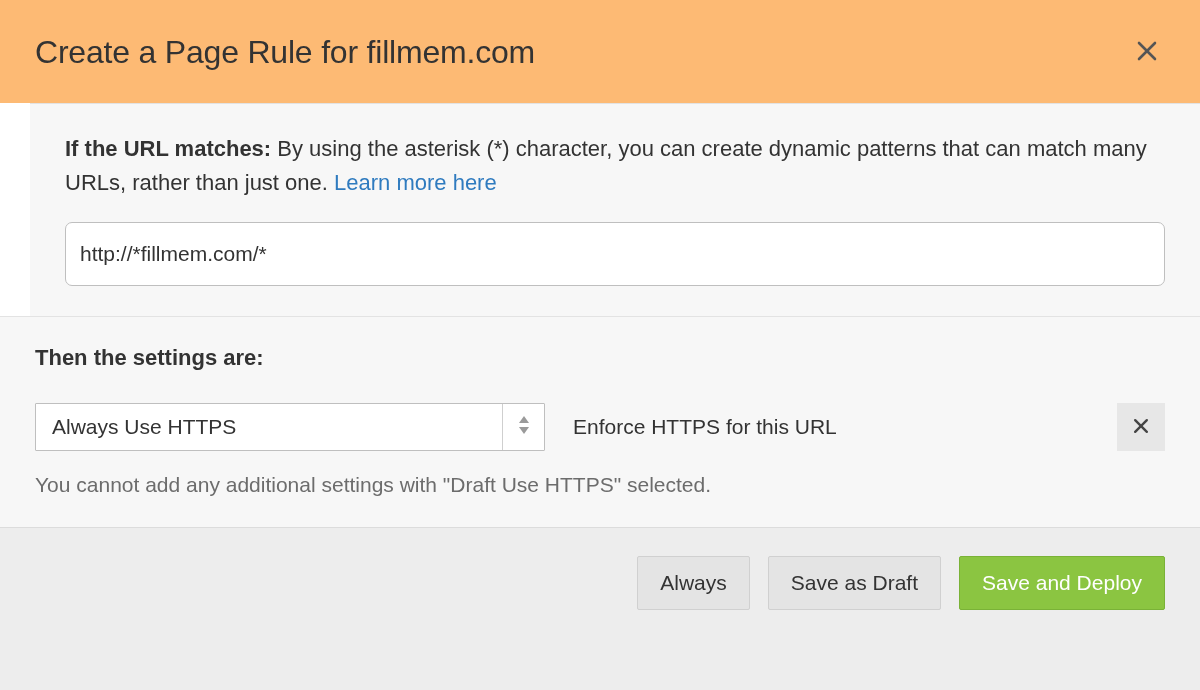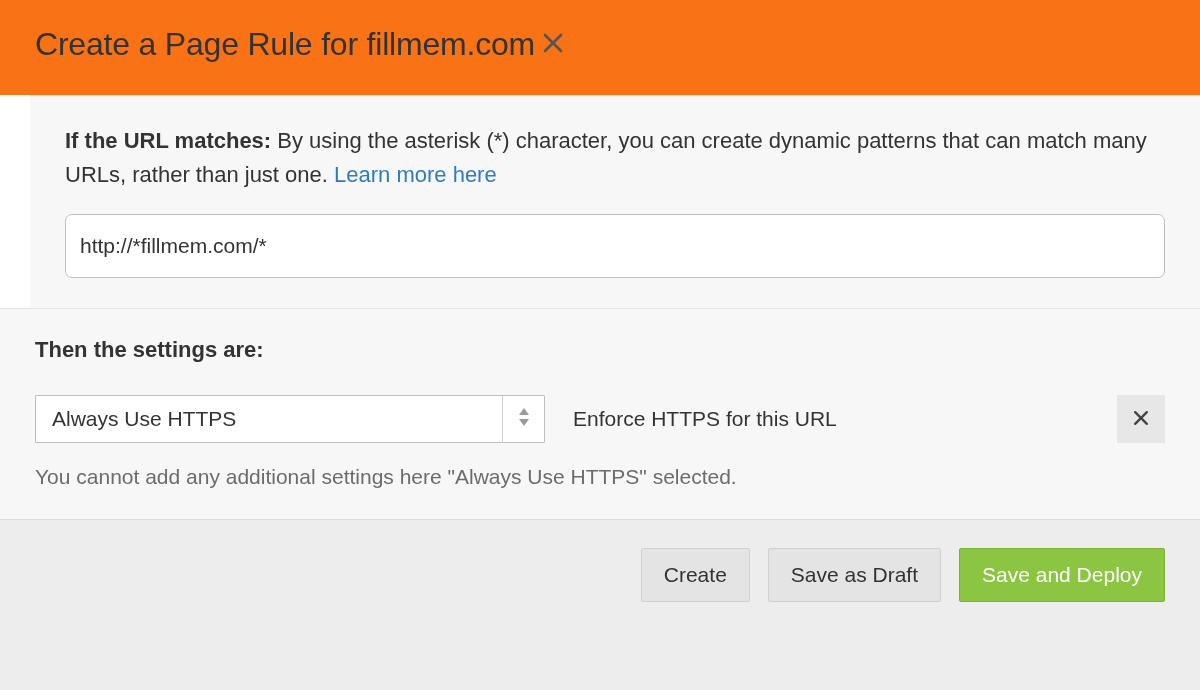--- a/index.html
+++ b/index.html
@@ -12,25 +12,25 @@
       overflow: hidden;
     }
     .modal {
       width: 100%;
       height: 100%;
       display: flex;
       flex-direction: column;
     }
     
     .modal-header {
-      background: #f97316;
-      padding: 26px 35px 32px 35px;
-      display: flex;
-      align-items: center;
-      justify-content: flex-start;
+      background: #fdba74;
+      padding: 34px 35px 32px 35px;
+      display: flex;
+      align-items: center;
+      justify-content: space-between;
     }
     .modal-title {
       font-size: 32px;
       font-weight: 400;
       color: #333;
       letter-spacing: -0.2px;
     }
     .close-btn {
       width: 36px;
       height: 36px;
@@ -208,22 +208,22 @@
       <button class="remove-btn">
         <span>
           <svg viewBox="0 0 24 24" stroke="#444" stroke-width="2.8" fill="none" stroke-linecap="round">
             <line x1="5" y1="5" x2="19" y2="19"></line>
             <line x1="19" y1="5" x2="5" y2="19"></line>
           </svg>
         </span>
       </button>
     </div>
 
-    <div class="settings-note">You cannot add any additional settings here "Always Use HTTPS" selected.</div>
+    <div class="settings-note">You cannot add any additional settings with "Draft Use HTTPS" selected.</div>
   </div>
 
   <div class="modal-footer">
-    <button class="btn btn-secondary">Create</button>
+    <button class="btn btn-secondary">Always</button>
     <button class="btn btn-secondary">Save as Draft</button>
     <button class="btn btn-primary">Save and Deploy</button>
   </div>
 
 </div>
 
 </body></html>

